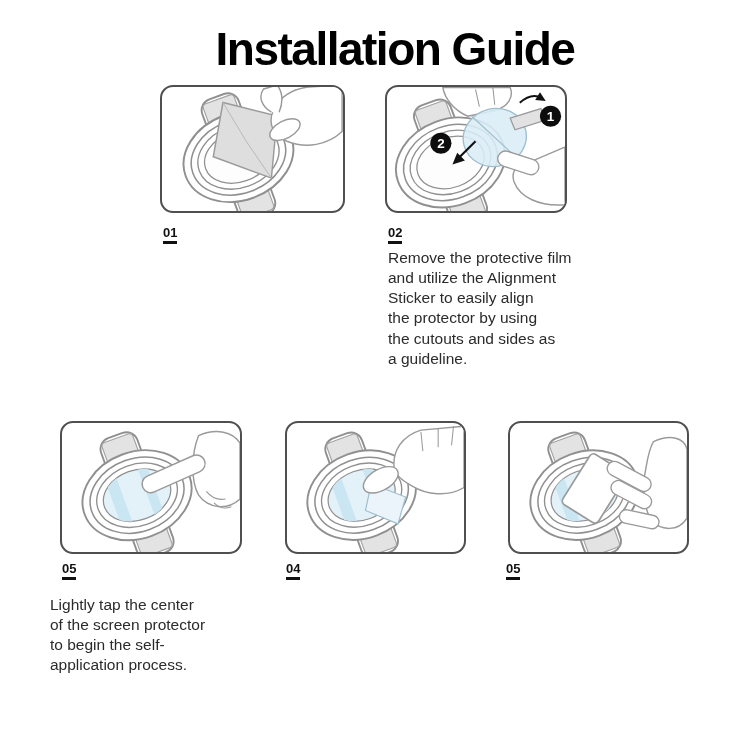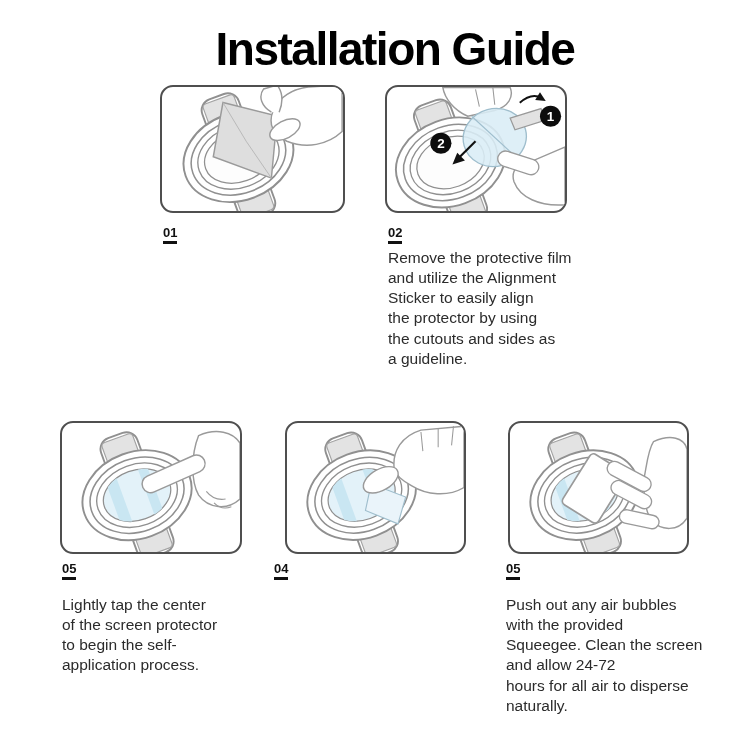--- a/index.html
+++ b/index.html
@@ -13,26 +13,26 @@
   #fig1{left:160px;top:85px;width:185px;height:128px;}
   #fig2{left:385px;top:85px;width:182px;height:128px;}
   #fig3{left:60px;top:421px;width:182px;height:133px;}
   #fig4{left:285px;top:421px;width:181px;height:133px;}
   #fig5{left:508px;top:421px;width:181px;height:133px;}
   .step-label{position:absolute;font-size:13px;font-weight:bold;color:#111;
               border-bottom:3px solid #111;padding-bottom:2px;line-height:1;}
   #lab1{left:163px;top:226px;}
   #lab2{left:388px;top:226px;}
   #lab3{left:62px;top:562px;}
-  #lab4{left:274px;top:562px;}
+  #lab4{left:286px;top:562px;}
   #lab5{left:506px;top:562px;text-align:center;}
   .step-text{position:absolute;font-size:15.5px;line-height:1.3;color:#2b2b2b;white-space:pre-line;}
   #txt1{left:163px;top:260px;width:200px;}
   #txt2{left:388px;top:248px;width:200px;}
-  #txt3{left:62px;top:595px;width:200px;}
+  #txt3{left:50px;top:595px;width:200px;}
   #txt4{left:286px;top:595px;width:205px;}
   #txt5{left:506px;top:595px;width:210px;}
   .defs-holder{position:absolute;width:0;height:0;overflow:hidden;}
 </style>
 </head>
 <body>
 
 <div class="page">
 
   <h1 class="title">Installation Guide</h1>
@@ -181,20 +181,14 @@
   <div class="step-text" id="txt2">Remove the protective film
 and utilize the Alignment
 Sticker to easily align
 the protector by using
 the cutouts and sides as
 a guideline.</div>
   <div class="step-text" id="txt3">Lightly tap the center
 of the screen protector
 to begin the self-
 application process.</div>
-  <div class="step-text" id="txt5">Push out any air bubbles
-with the provided
-Squeegee. Clean the screen
-and allow 24-72
-hours for all air to disperse
-naturally.</div>
 
 </div>
 
 </body></html>

